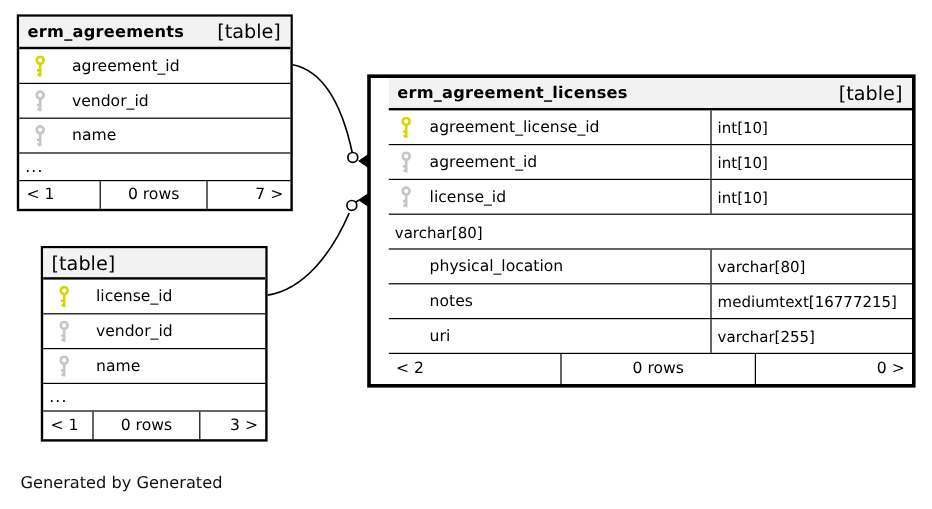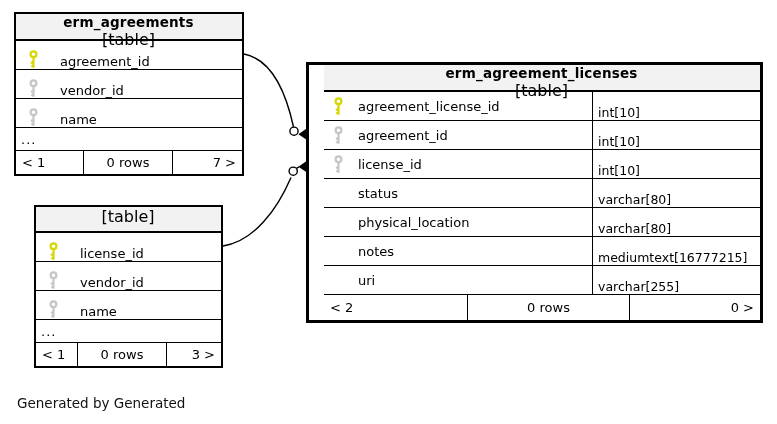--- a/index.html
+++ b/index.html
@@ -9,27 +9,26 @@
     font-family:"DejaVu Sans","Liberation Sans",sans-serif;
   }
   .table-node{
     position:absolute;background:#fff;border:2px solid #000;box-sizing:border-box;
   }
   #t2{border-width:3px;}
   .hdr{
     display:flex;justify-content:space-between;align-items:center;
     background:#f2f2f2;border-bottom:2px solid #000;box-sizing:border-box;
     padding:0 8px 0 7px;
-    flex-direction:column;
   }
   #t1 .hdr{height:27px;} #t2 .hdr{height:27px;} #t3 .hdr{height:26px;}
   .tbl-title{font-weight:bold;font-size:13.5px;letter-spacing:0.2px;}
   .tbl-tag{font-size:16px;font-weight:normal;}
   .row{
-    height:29px;display:flex;align-items:flex-end;
+    height:29px;display:flex;align-items:center;
     border-bottom:1px solid #000;box-sizing:border-box;
     font-size:13px;
   }
   .row:last-of-type{border-bottom:1px solid #000;}
   .lead{display:flex;align-items:center;padding-left:13px;}
   #t2 .lead{padding-left:10px;}
   .key{width:9px;height:19px;flex:0 0 9px;display:block;}
   .key.pk{color:#d6d600;}
   .key.fk{color:#c6c6c6;}
   .key-slot{width:9px;flex:0 0 9px;height:19px;}
@@ -144,26 +143,20 @@
           <circle cx="4.5" cy="4.2" r="2.9" fill="none" stroke="currentColor" stroke-width="2.2"></circle>
           <path d="M4.5 7 V17.8 M4.5 12.6 H1.8 M4.5 16.2 H2.2" stroke="currentColor" stroke-width="2.2" fill="none"></path>
         </svg>
       </span>
       <span class="col-name">license_id</span>
     </div>
     <div class="type-cell">int[10]</div>
   </div>
 
   <div class="row">
-    <div class="name-cell">
-      <span class="lead">
-          <span class="key-slot"></span>
-        </span>
-      <span class="col-name">status</span>
-    </div>
     <div class="type-cell">varchar[80]</div>
   </div>
 
   <div class="row">
     <div class="name-cell">
       <span class="lead">
           <span class="key-slot"></span>
         </span>
       <span class="col-name">physical_location</span>
     </div>

